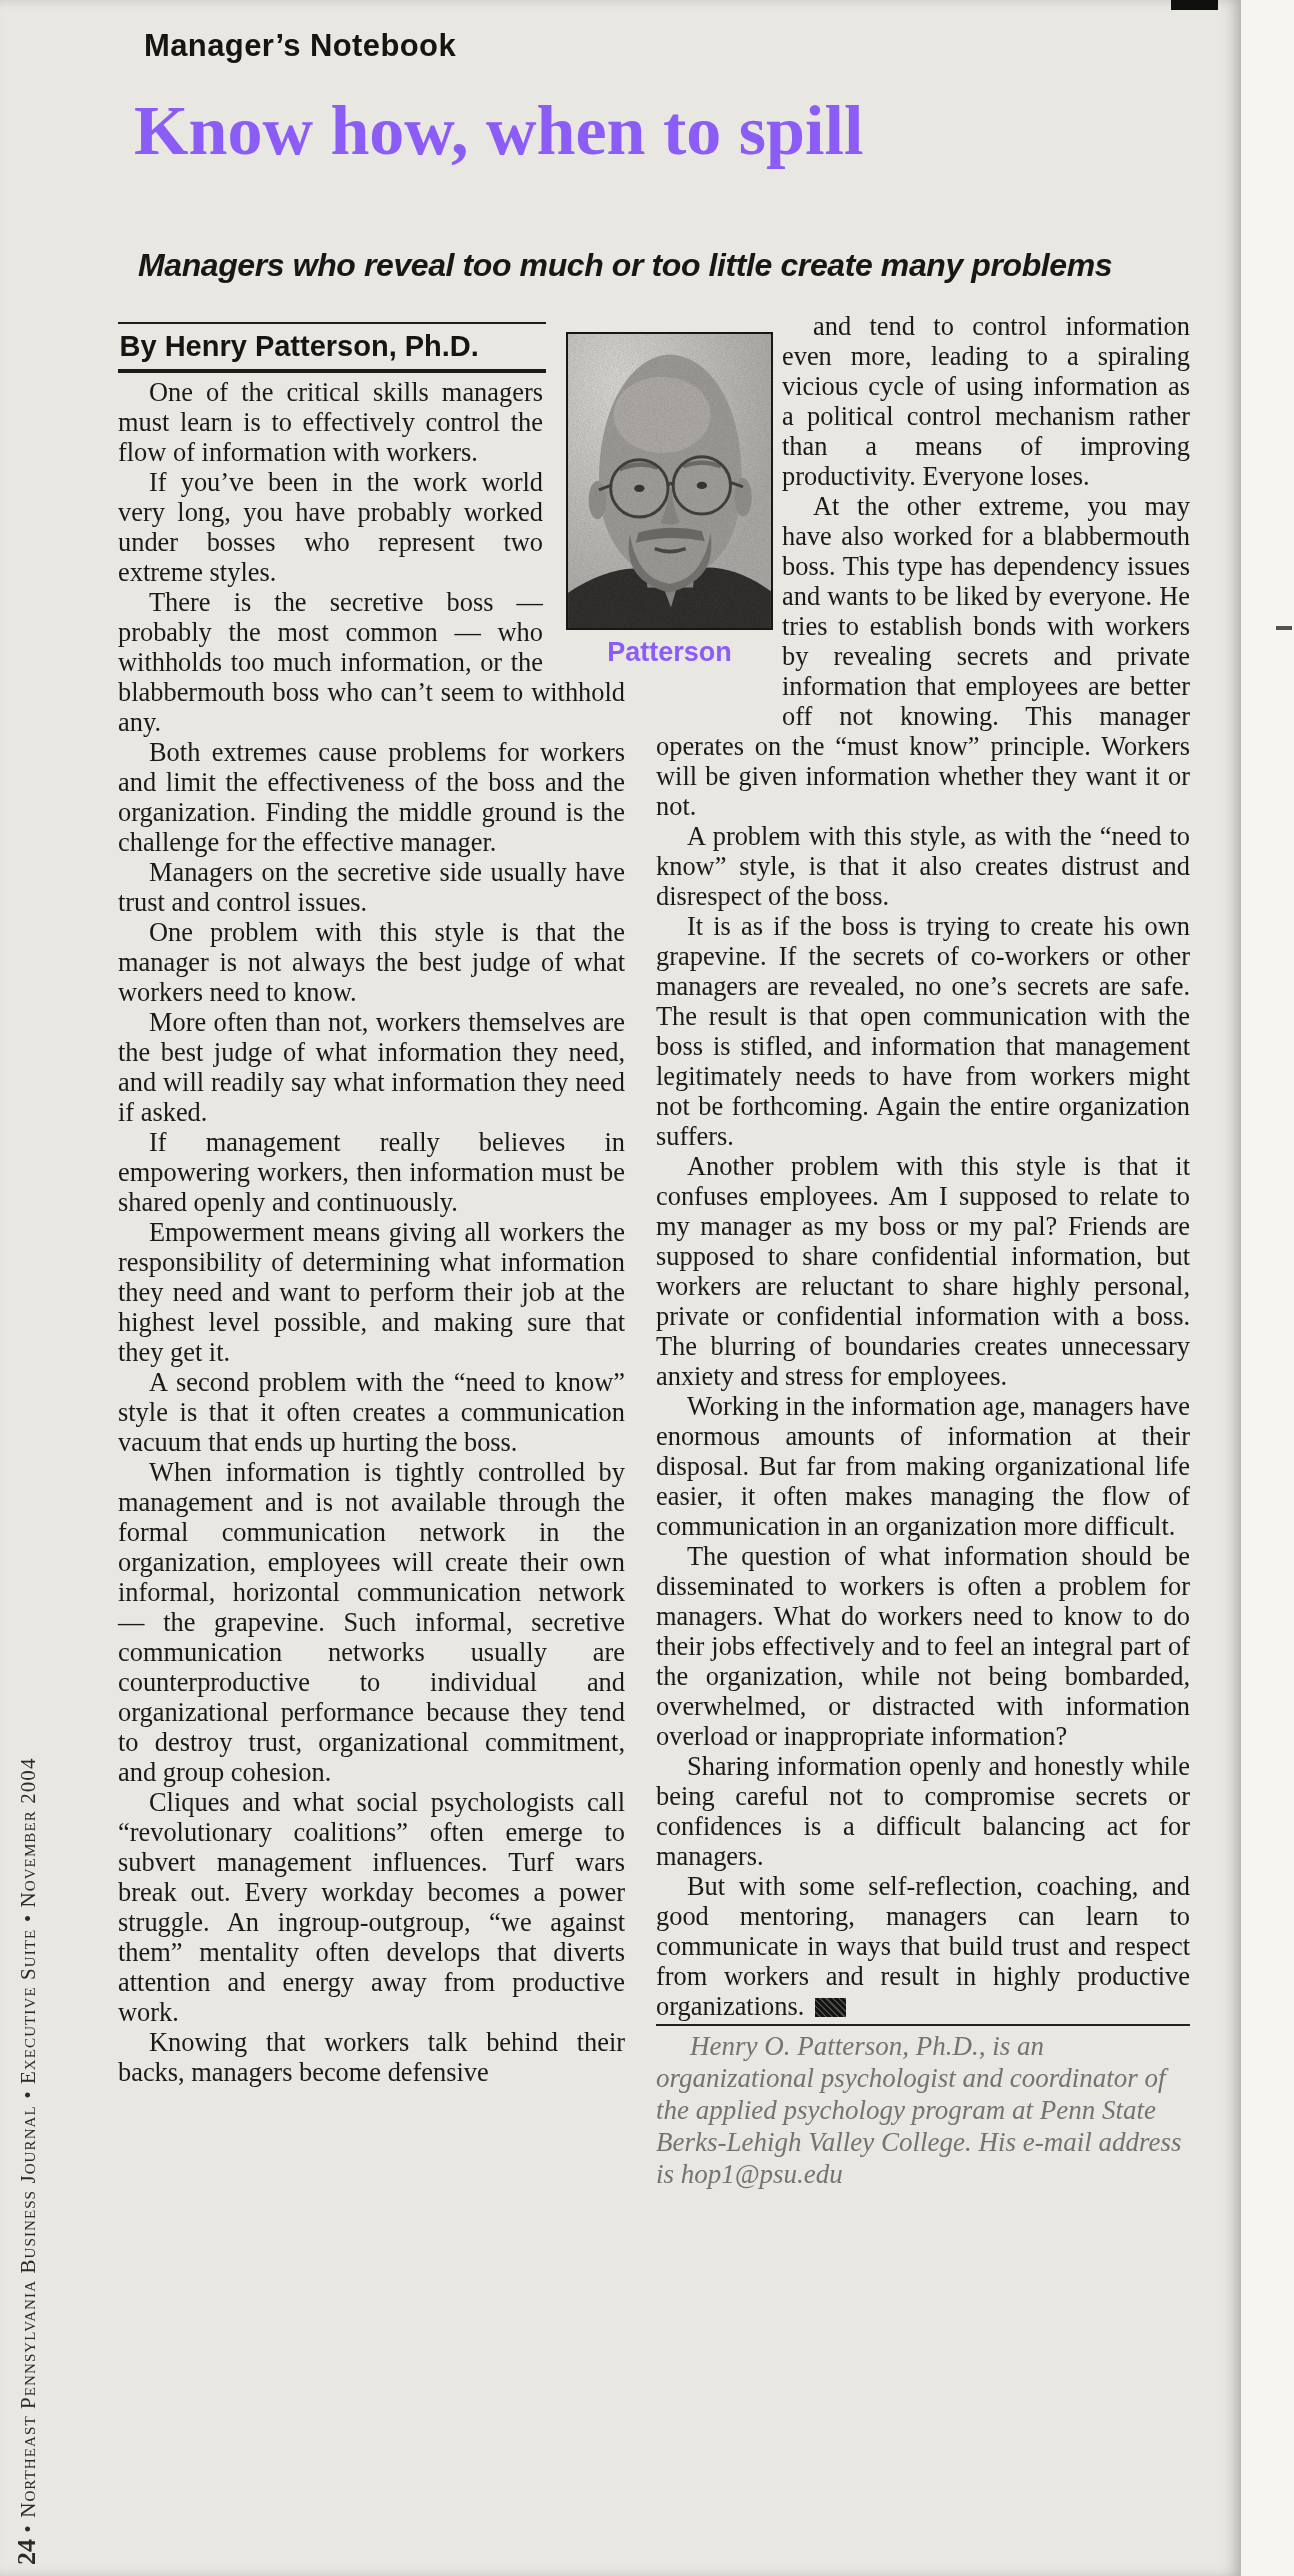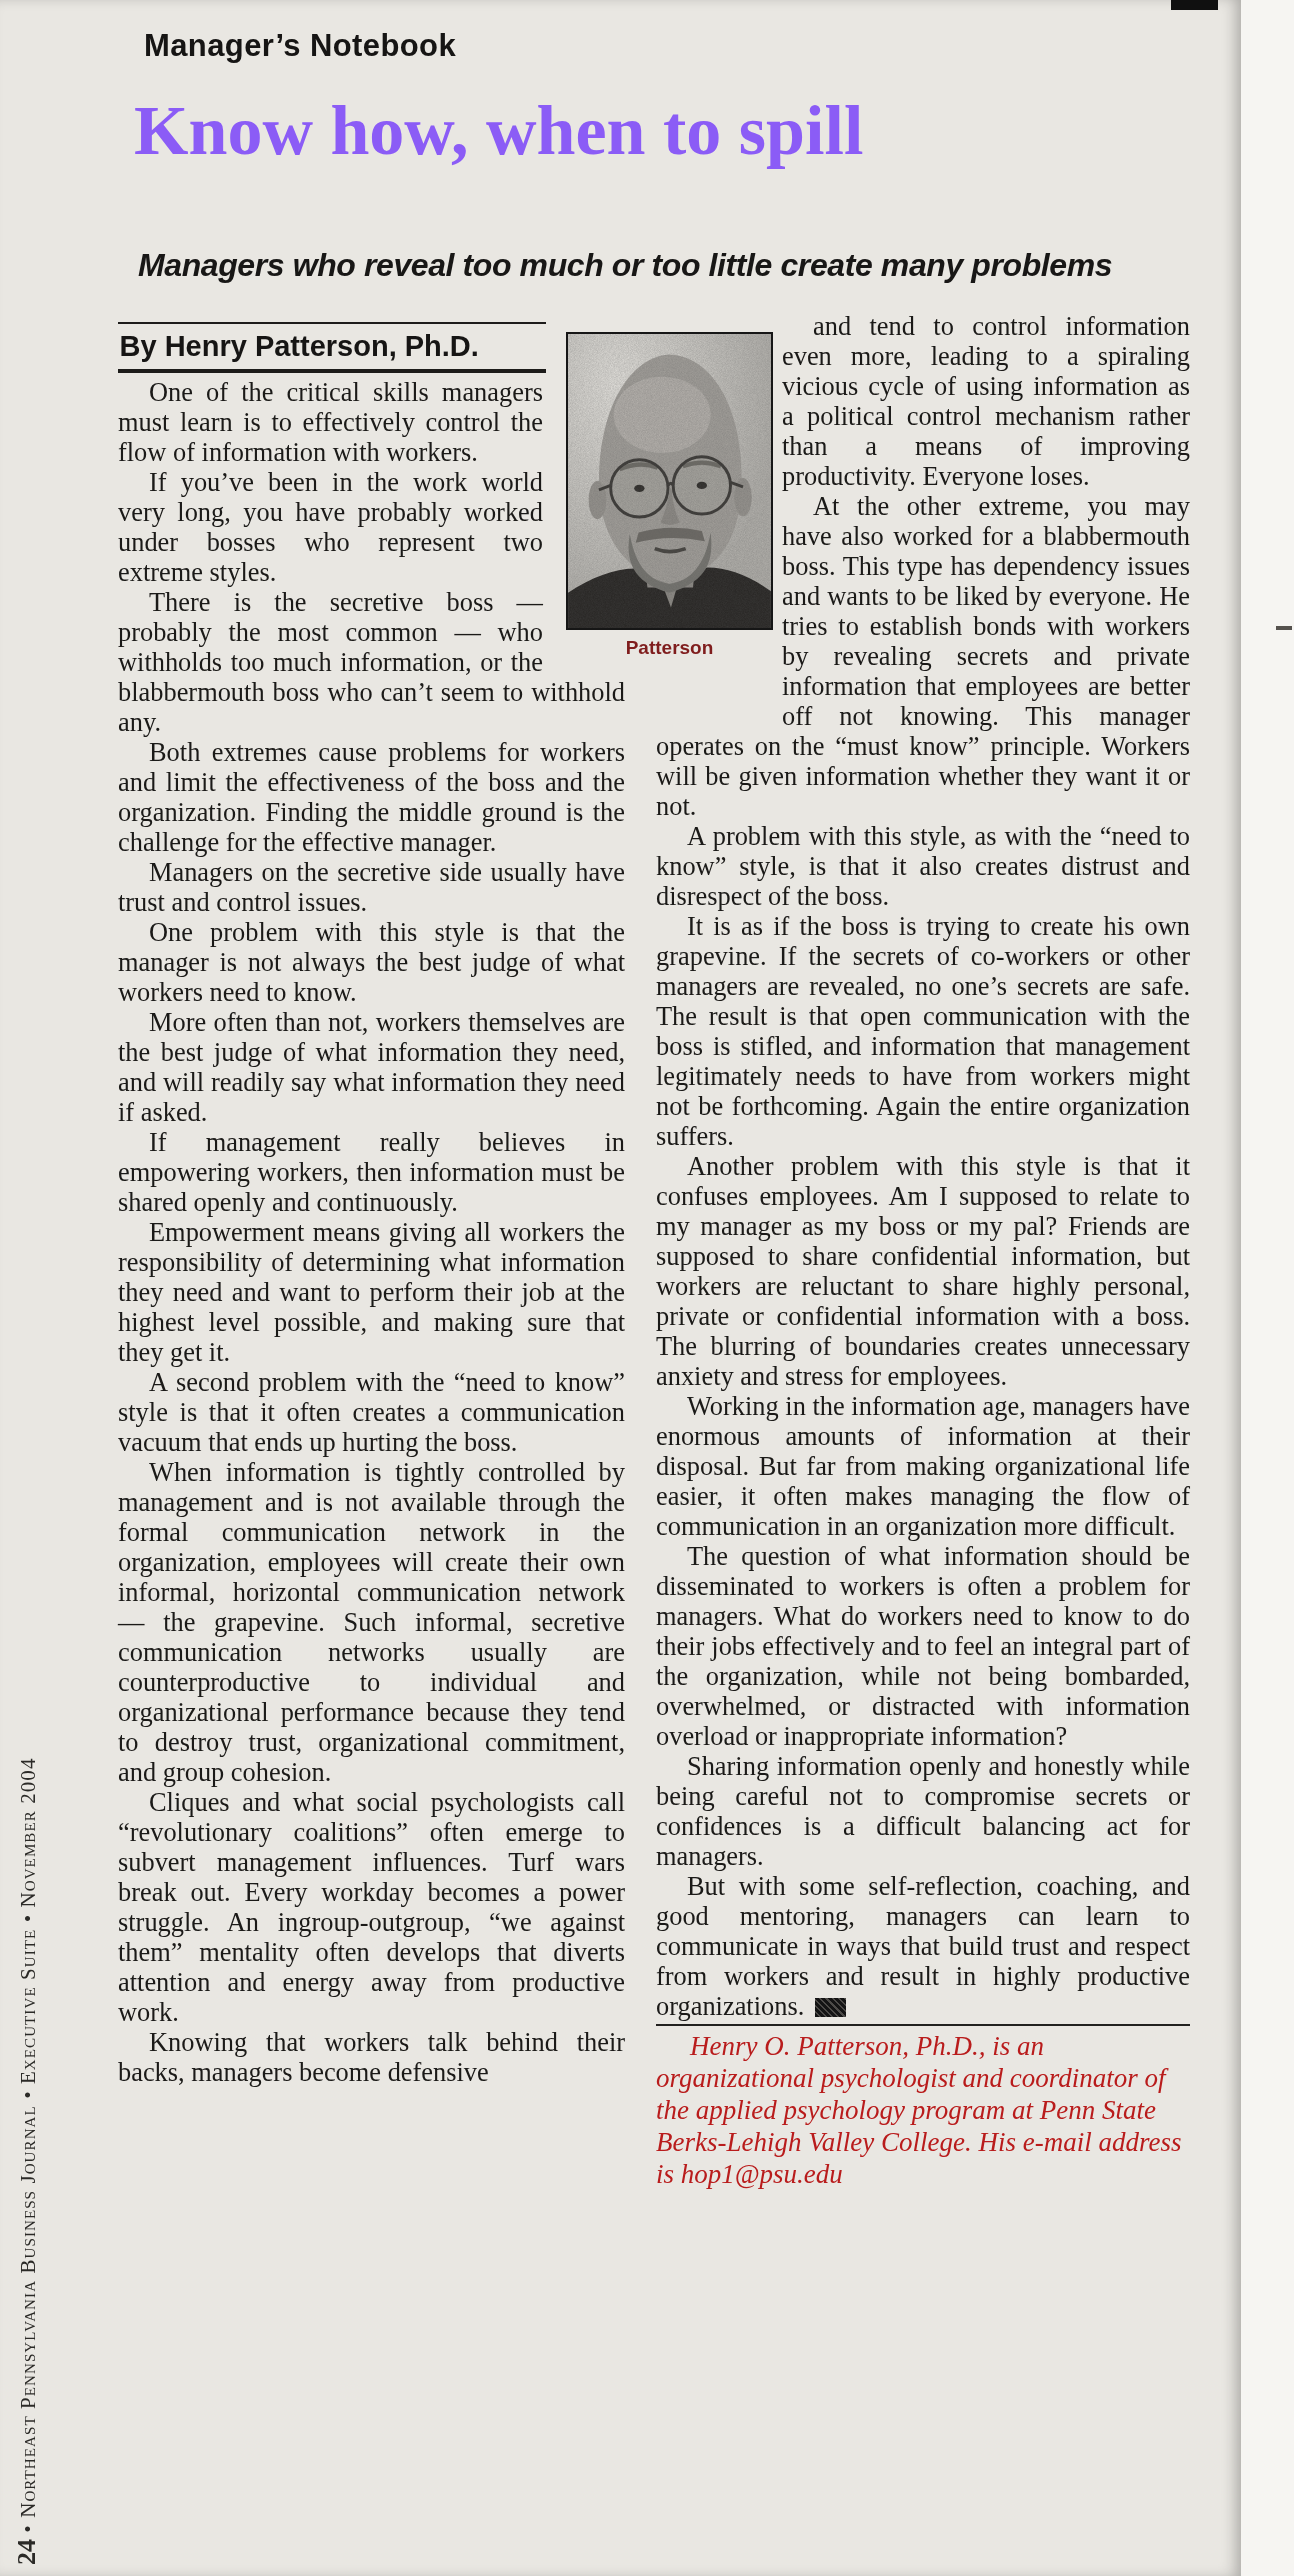--- a/index.html
+++ b/index.html
@@ -48,26 +48,26 @@
     border-top:2.2px solid #1d1c1a;border-bottom:4.4px solid #1d1c1a;
     padding:6.6px 1.5px 8px 1.5px;
     font-family:"Liberation Sans",sans-serif;font-weight:bold;font-size:29px;color:#161514;
   }
 
   
   .photo-fig{position:absolute;left:566px;top:332px;width:207px;margin:0;}
   .photo-frame{border:2.2px solid #161616;background:#cfcdc8;line-height:0;}
   .photo-caption{
     margin-top:7.3px;text-align:center;
-    font-family:"Liberation Sans",sans-serif;font-weight:bold;font-size:19px;color:#7f1d1d;
+    font-family:"Liberation Sans",sans-serif;font-weight:bold;font-size:27px;color:#8b5cf6;
   }
 
   
   .bio-rule{border-top:2.2px solid #22211f;margin:2.9px 0 4.4px 0;}
-  .bio{margin:0;font-style:italic;font-size:27px;line-height:32px;text-indent:34px;text-align:left;color:#b91c1c;}
+  .bio{margin:0;font-style:italic;font-size:27px;line-height:32px;text-indent:34px;text-align:left;color:#737373;}
 
   .endmark{
     display:inline-block;width:31px;height:19px;margin-left:10.3px;vertical-align:-1.5px;
     background:repeating-linear-gradient(45deg,#141414 0 2.9px,#4c4a47 2.9px 4.4px);
   }
 
   
   .edge{
     position:absolute;left:11.8px;top:2565px;transform:rotate(-90deg);transform-origin:0 0;
     white-space:nowrap;color:#2b2a27;font-family:"Liberation Serif",serif;

